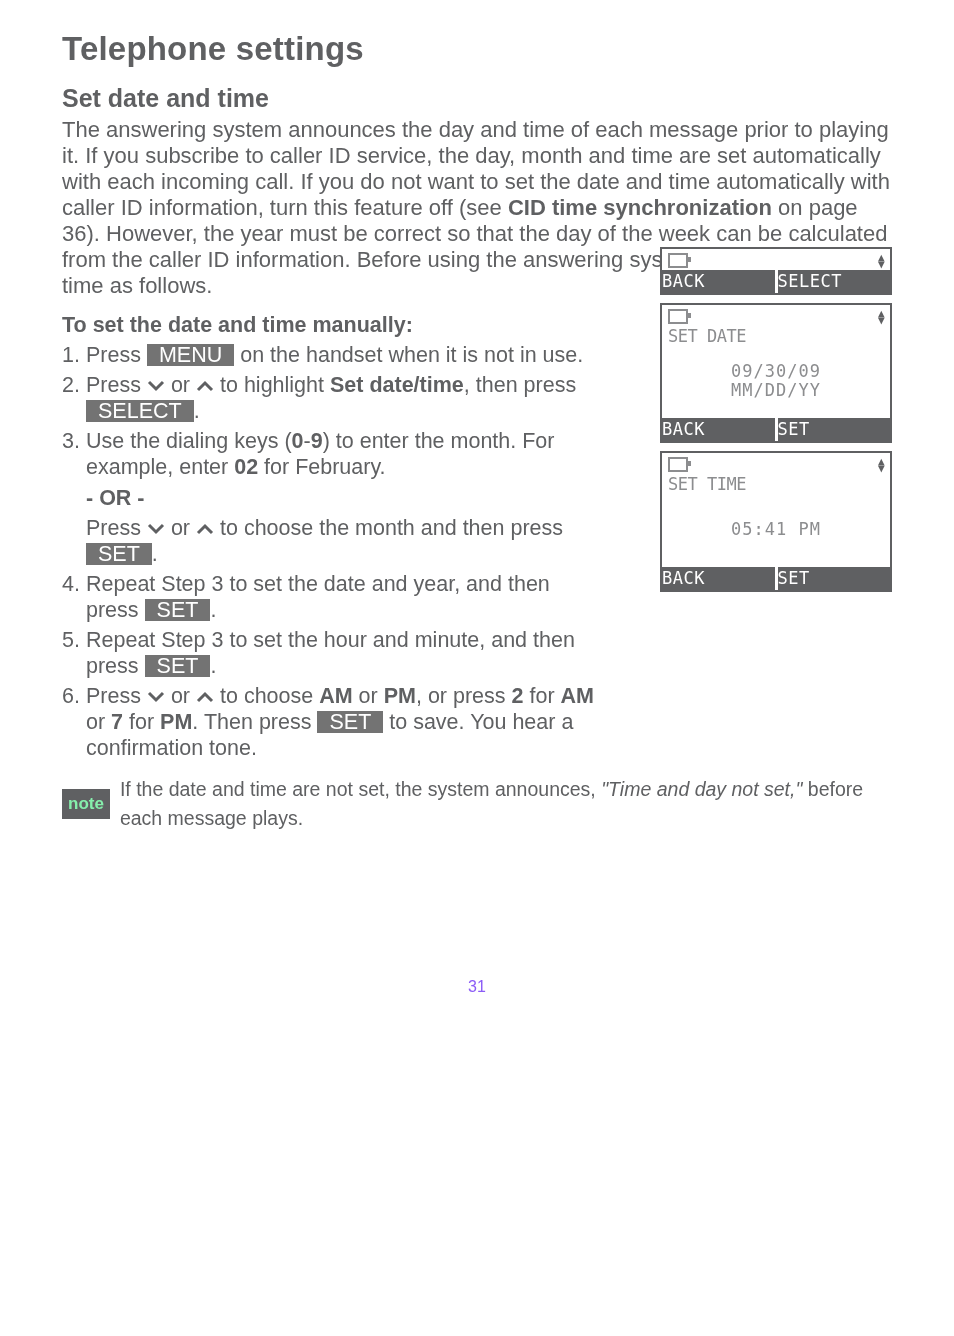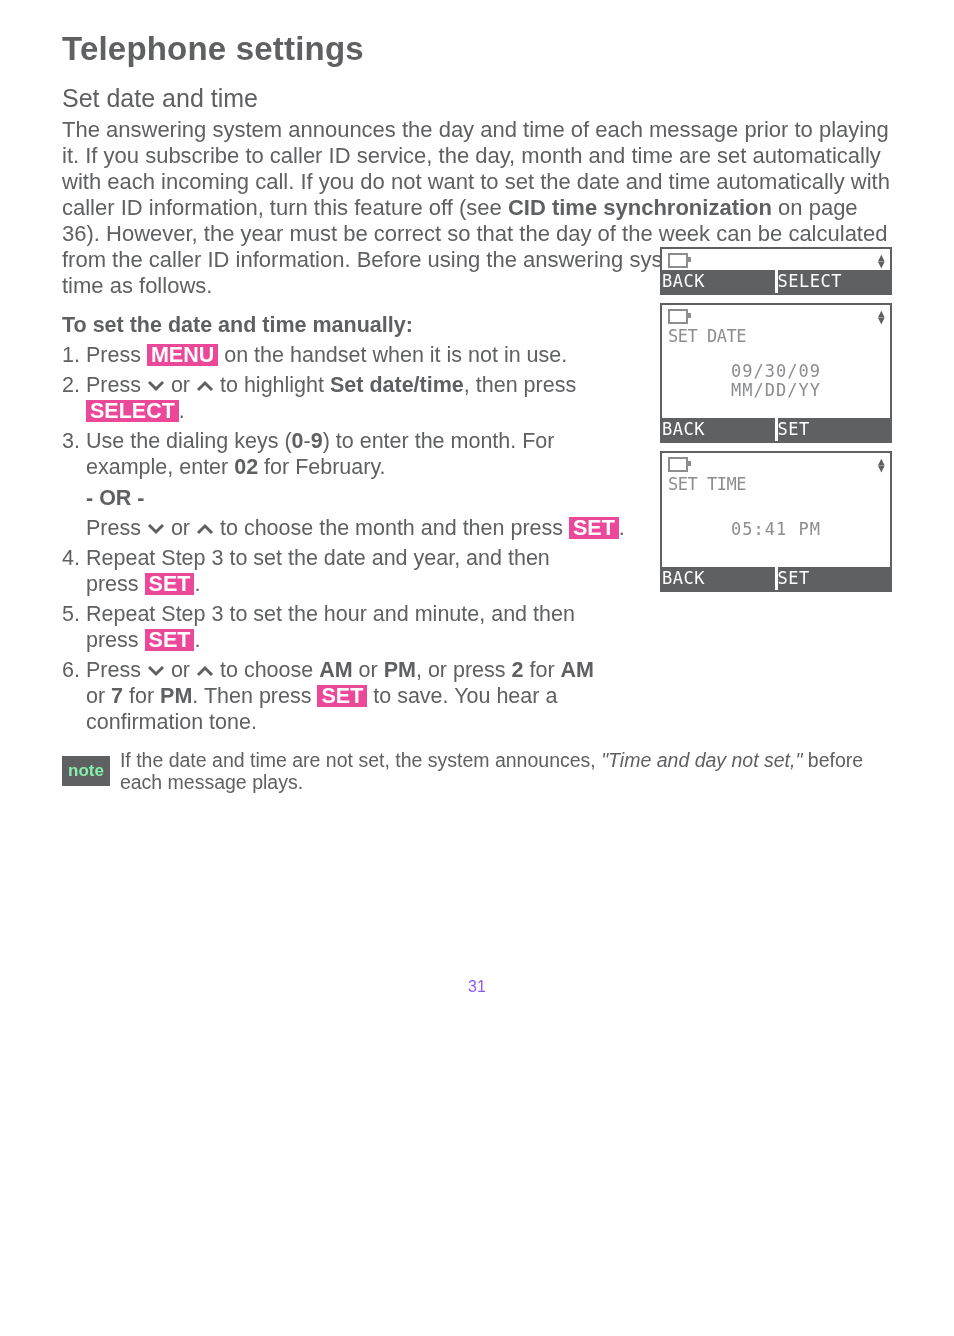--- a/index.html
+++ b/index.html
@@ -1,34 +1,34 @@
 <!DOCTYPE html>
 <html><head>
 <meta charset="utf-8">
 <style>
   html,body{margin:0;padding:0;background:#fff;color:#5f6062;font-family:Helvetica,Arial,sans-serif}
   .page{width:954px;height:1032px;box-sizing:border-box;padding:30px 62px 0;position:relative}
   .h1{font-size:33px;font-weight:700;color:#5f6062;margin:0 0 4px;letter-spacing:.2px}
-  .h2{font-size:25px;font-weight:400;color:#5f6062;margin:16px 0 4px}
+  .h2{font-size:25px;font-weight:700;color:#5f6062;margin:16px 0 4px}
   .para{font-size:22px;line-height:26px;margin:0}
   .bold{font-weight:700}
   .wrap{position:relative}
   .txtcol{}
   .h3{font-size:21.5px;font-weight:700;margin:14px 0 4px}
   ol.steps{list-style:none;margin:4px 0 0;padding:0;font-size:21.5px;line-height:26px}
   ol.steps>li{display:table;margin:0 0 4px}
   ol.steps>li>.no{display:table-cell;width:24px;vertical-align:top}
   ol.steps>li>.body{display:table-cell;vertical-align:top}
-  .inv{display:inline-block;background:#ec4899;color:#fff;font-weight:700;padding:0 4px;line-height:22px}
+  .inv{display:inline-block;background:#737373;color:#fff;font-weight:400;padding:0 12px;line-height:22px}
   .sub{margin:4px 0 0 24px;font-size:21.5px;line-height:26px}
   .or{font-weight:700;margin:6px 0 4px 24px;font-size:21.5px}
   .notewrap{margin:14px 0 0;display:table}
   .notebadge{display:table-cell;vertical-align:middle}
   .notebadge span{display:inline-block;background:#5f6062;color:#86efac;font-weight:700;font-size:17px;padding:5px 6px}
-  .notetxt{display:table-cell;vertical-align:middle;padding-left:10px;font-size:19.5px;line-height:22px}
+  .notetxt{display:table-cell;vertical-align:middle;padding-left:10px;font-size:19.5px;line-height:29px}
   .notetxt .it{font-style:italic}
   .screens{position:absolute;right:62px;top:247px;width:232px;display:flex;flex-direction:column;gap:8px}
   .screen{border:2.5px solid #5f6062;background:#fff;display:flex;flex-direction:column;font-family:"Lucida Console",Monaco,monospace;color:#8c8d8f;letter-spacing:-.5px}
   .scrtop{display:flex;justify-content:space-between;align-items:center;padding:4px 6px 0}
   .battery{position:relative;width:16px;height:11px;border:2px solid #8c8d8f}
   .battery::after{content:"";position:absolute;top:2px;right:-5px;width:3px;height:5px;background:#8c8d8f}
   .arrows{display:flex;flex-direction:column;gap:0;line-height:7px;font-size:11px;color:#5f6062}
   .scrbody{padding:0 6px 4px;font-size:17px;line-height:18px}
   .scrbody .row{white-space:pre}
   .hlrow{background:#5f6062;color:#fff;margin:0 -6px;padding:0 6px}

